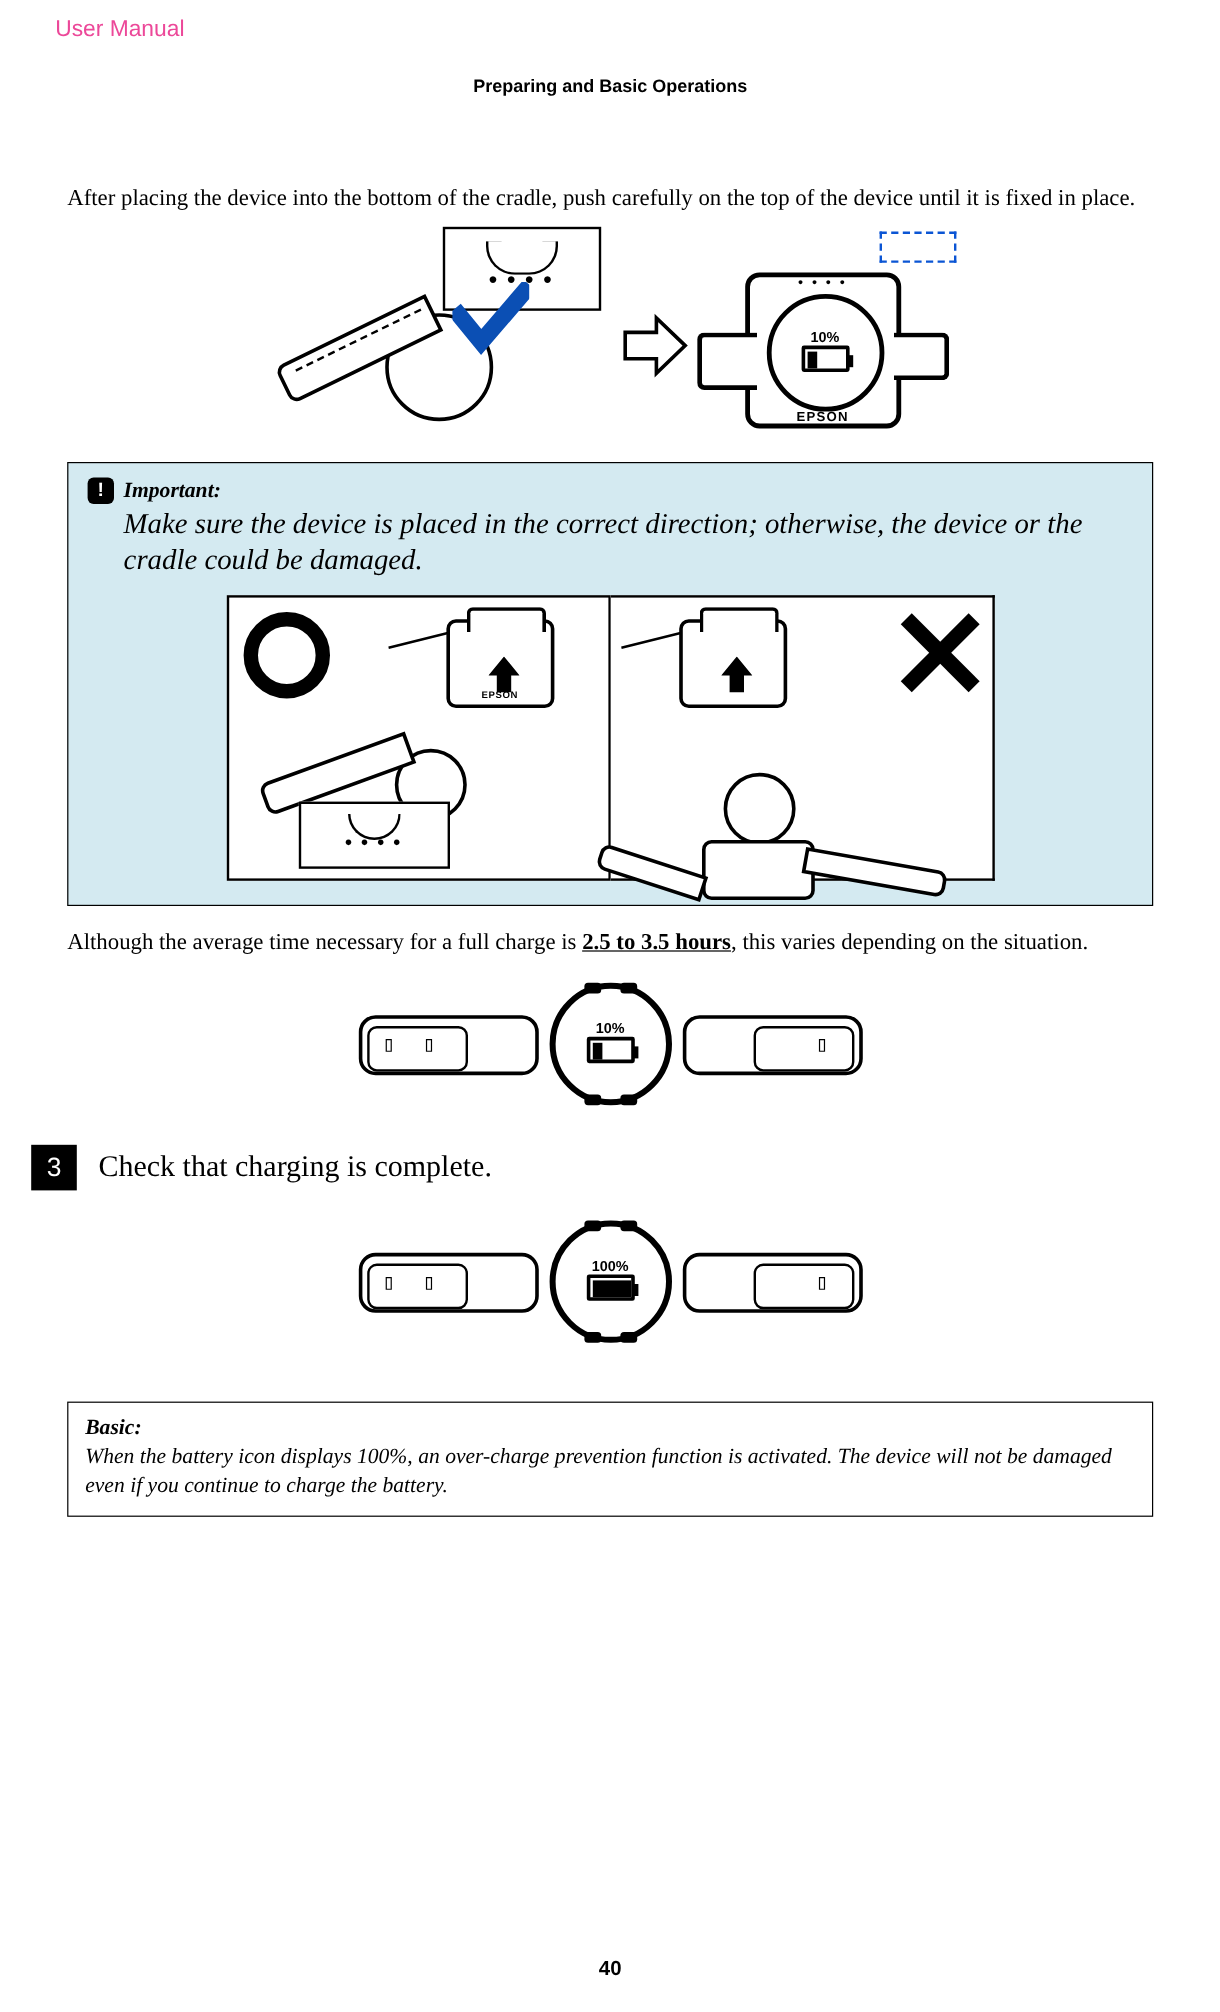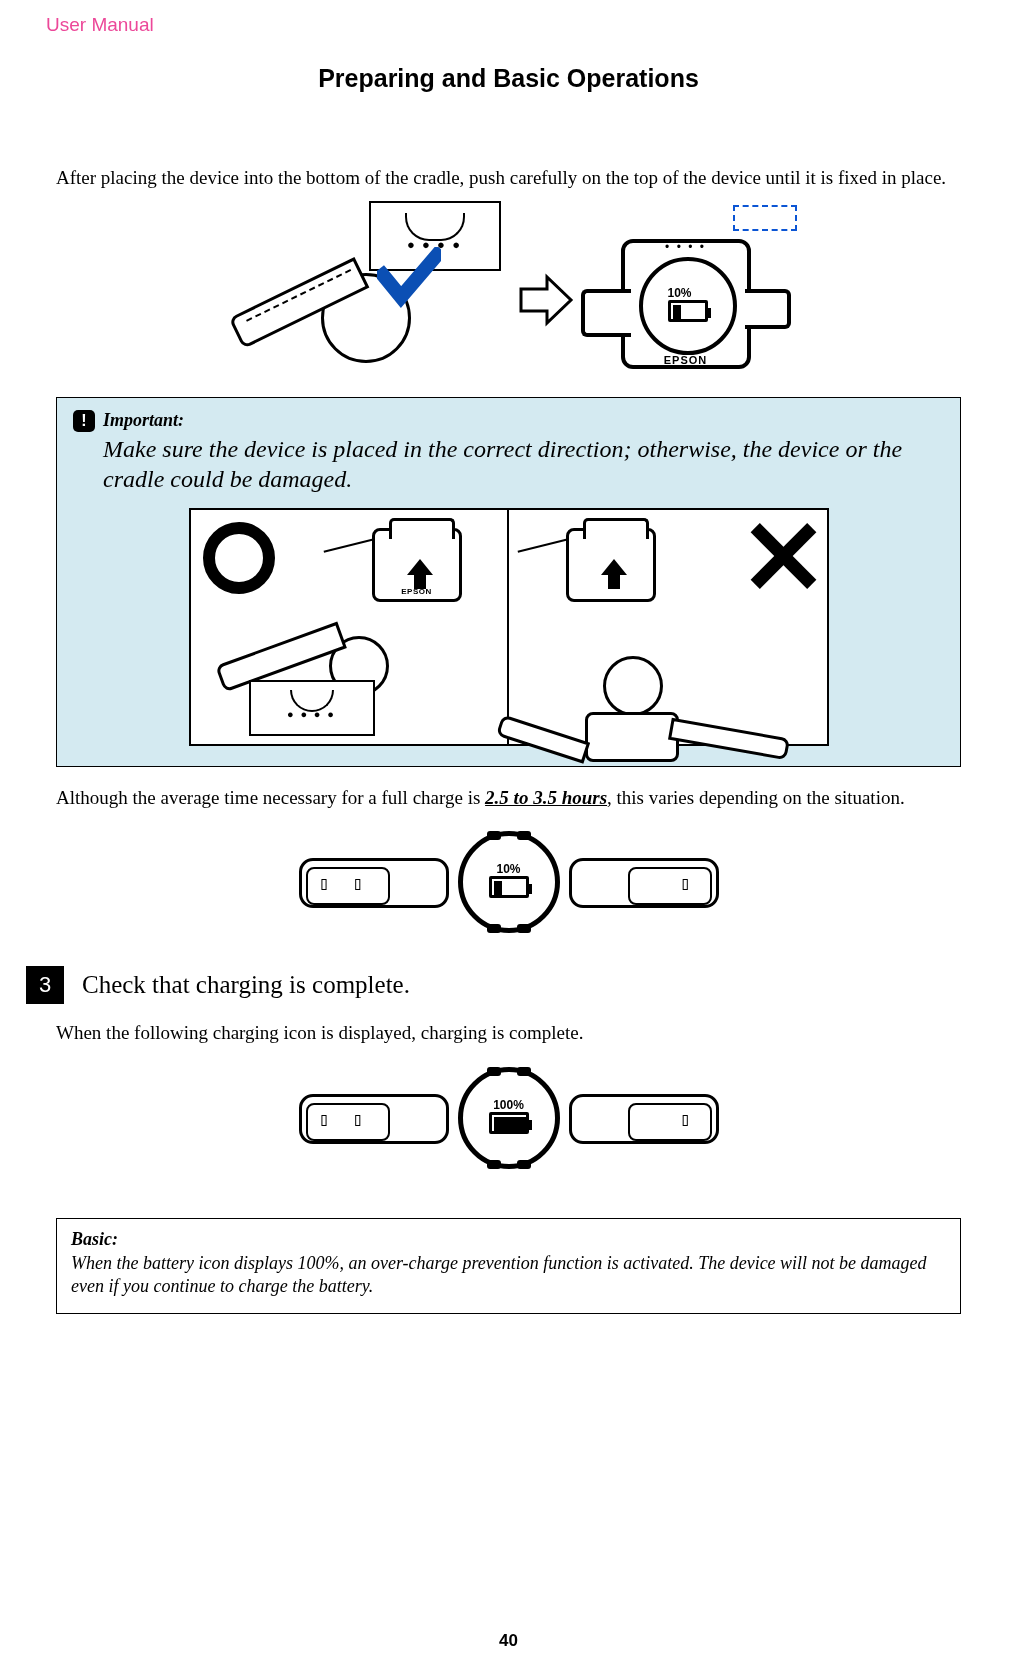--- a/index.html
+++ b/index.html
@@ -16,21 +16,21 @@
       font-size: 19px;
       font-family: Arial, Helvetica, sans-serif;
       padding-left: 6px;
       margin-bottom: 28px;
       color: #ec4899;
     }
     .section-title {
       font-family: Arial, Helvetica, sans-serif;
       text-align: center;
       font-weight: 700;
-      font-size: 25px;
+      font-size: 15px;
       margin-bottom: 72px;
     }
     .content {
       padding-left: 16px;
       padding-right: 16px;
     }
     .para {
       font-size: 19px;
       line-height: 1.35;
       margin-bottom: 10px;
@@ -79,21 +79,21 @@
     .watch-base::after {
       content: ""; position: absolute; left: -44px; top: 46px; width: 46px; height: 40px; border: 4px solid #000; border-right: none; background: #fff; border-radius: 6px 0 0 6px;
     }
     .watch-base-right {
       position: absolute; right: -44px; top: 46px; width: 46px; height: 40px; border: 4px solid #000; border-left: none; background: #fff; border-radius: 0 6px 6px 0;
     }
     .dial { position: absolute; left: 14px; top: 14px; width: 98px; height: 98px; border: 4px solid #000; border-radius: 50%; background: #fff; display: flex; align-items:center; justify-content:center; }
     .battery-box { width: 40px; height: 22px; border: 3px solid #000; border-radius: 2px; position: relative; }
     .battery-box::after { content: ""; position: absolute; right: -6px; top: 5px; width: 5px; height: 10px; background: #000; }
     .battery-fill { position: absolute; left: 2px; top: 2px; width: 8px; height: 14px; background: #000; }
-    .battery-label { font-family: Arial, sans-serif; font-size: 12px; font-weight: 700; text-align: left; margin-top: -4px; }
+    .battery-label { font-family: Arial, sans-serif; font-size: 12px; font-weight: 700; text-align: center; margin-top: -4px; }
     .epson-label { text-align: center; font-family: Arial, sans-serif; font-size: 11px; font-weight: 700; letter-spacing: 1px; position: absolute; bottom: -1px; left: 0; right: 0; }
     .top-dots { position: absolute; top: -3px; left:0; right:0; text-align:center; font-family: Arial, sans-serif; letter-spacing: 2px; font-size: 12px; }
 
     
     .important-box {
       border: 1.5px solid #000; background: #d4eaf1;
       padding: 12px 16px 20px; margin-top: 6px; margin-bottom: 18px;
     }
     .important-row { display: flex; align-items: flex-start; gap: 8px; font-style: italic; font-weight: 700; font-size: 18px; margin-bottom: 2px; }
     .important-icon { width: 22px; height: 22px; background: #000; border-radius: 5px; display: flex; align-items:center; justify-content:center; flex-shrink: 0; }
@@ -163,21 +163,21 @@
     .sw-knob { position: absolute; width: 14px; height: 9px; background: #000; border-radius: 3px; }
     .sw-knob.t1 { top: -5px; left: 24px; } .sw-knob.t2 { top: -5px; right: 24px; }
     .sw-knob.b1 { bottom: -5px; left: 24px; } .sw-knob.b2 { bottom: -5px; right: 24px; }
 
     .note-box { border: 1.5px solid #000; padding: 10px 14px 14px; margin-top: 40px; }
     .note-title { font-style: italic; font-weight: 700; font-size: 18px; }
     .note-body { font-style: italic; font-size: 18px; line-height: 1.3; margin-top: 2px; }
 
     .page-num { text-align: center; font-family: Arial, sans-serif; font-weight: 700; font-size: 17px; position: absolute; bottom: 26px; left:0; right:0; }
 
-    .charge-duration { text-decoration: underline; font-weight: 700; font-style: italic; }
+    .charge-duration { text-decoration: underline; font-weight: 700; }
   </style>
 </head>
 <body>
 
 <div class="header-title">User Manual</div>
 <div class="section-title">Preparing and Basic Operations</div>
 
 <div class="content">
 
   <p class="para">After placing the device into the bottom of the cradle, push carefully on the top of the device until it is fixed in place.</p>
@@ -299,21 +299,20 @@
         </div>
       </div>
     </div>
   </div>
 
   <div class="step-row">
     <div class="step-num">3</div>
     <div class="step-text">Check that charging is complete.</div>
   </div>
 
-  <p class="para">When the following charging icon is displayed, charging is complete.</p>
 
   <div class="figure-center">
     <div class="simple-watch">
       <div class="sw-strap-l"></div>
         <div class="sw-strap-r"></div>
       <div class="sw-btns-l">▯ ▯</div>
         <div class="sw-btns-r">▯</div>
       <div class="sw-face">
         <div class="sw-bezel">
           <div class="sw-knob t1"></div>

